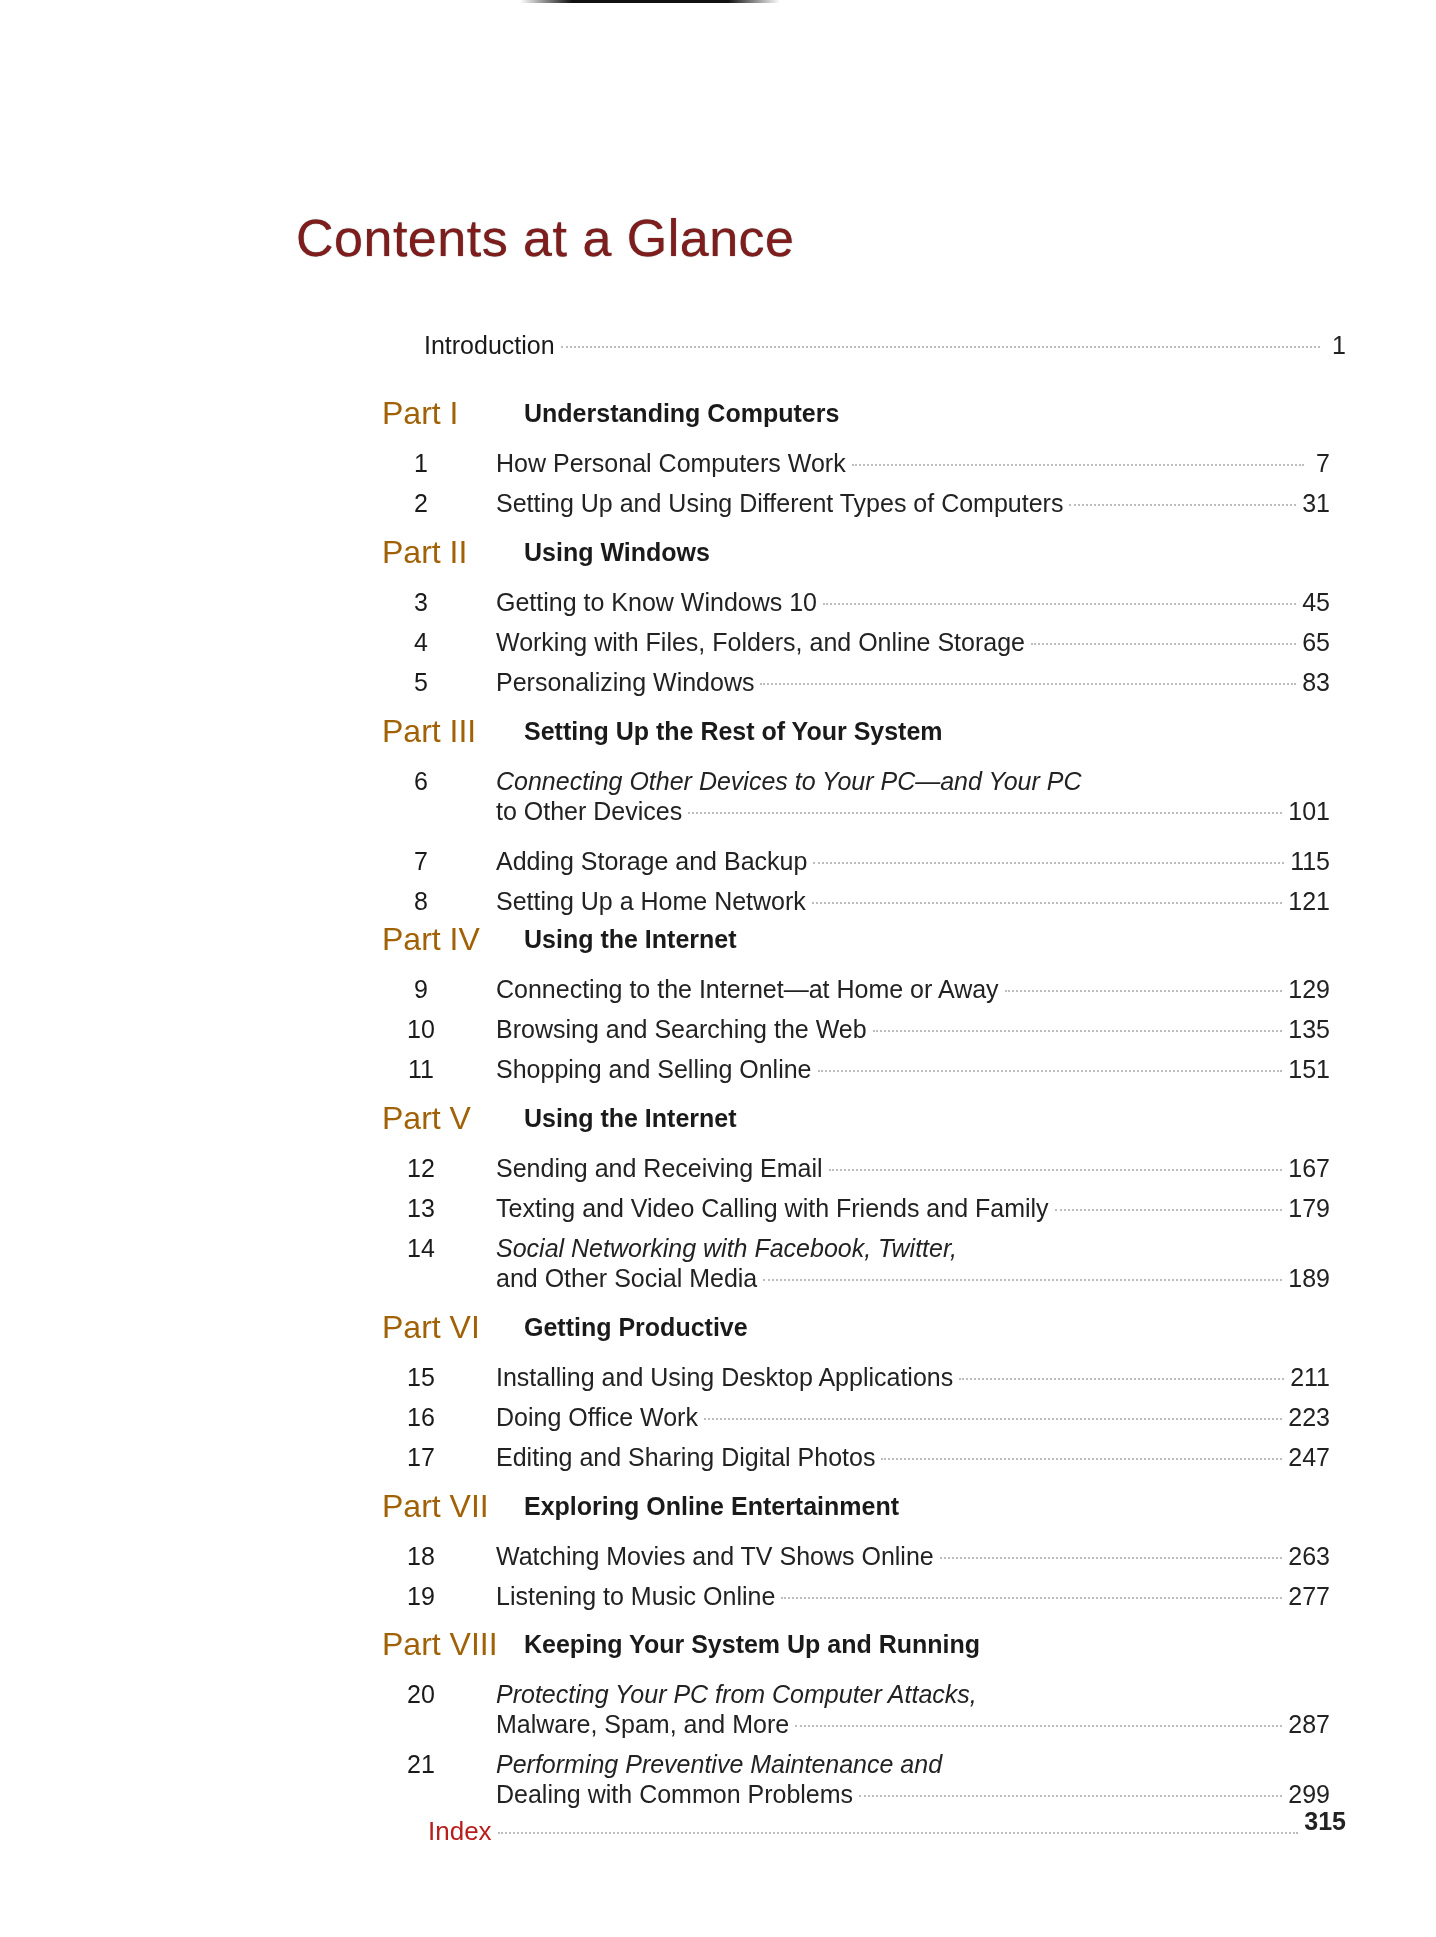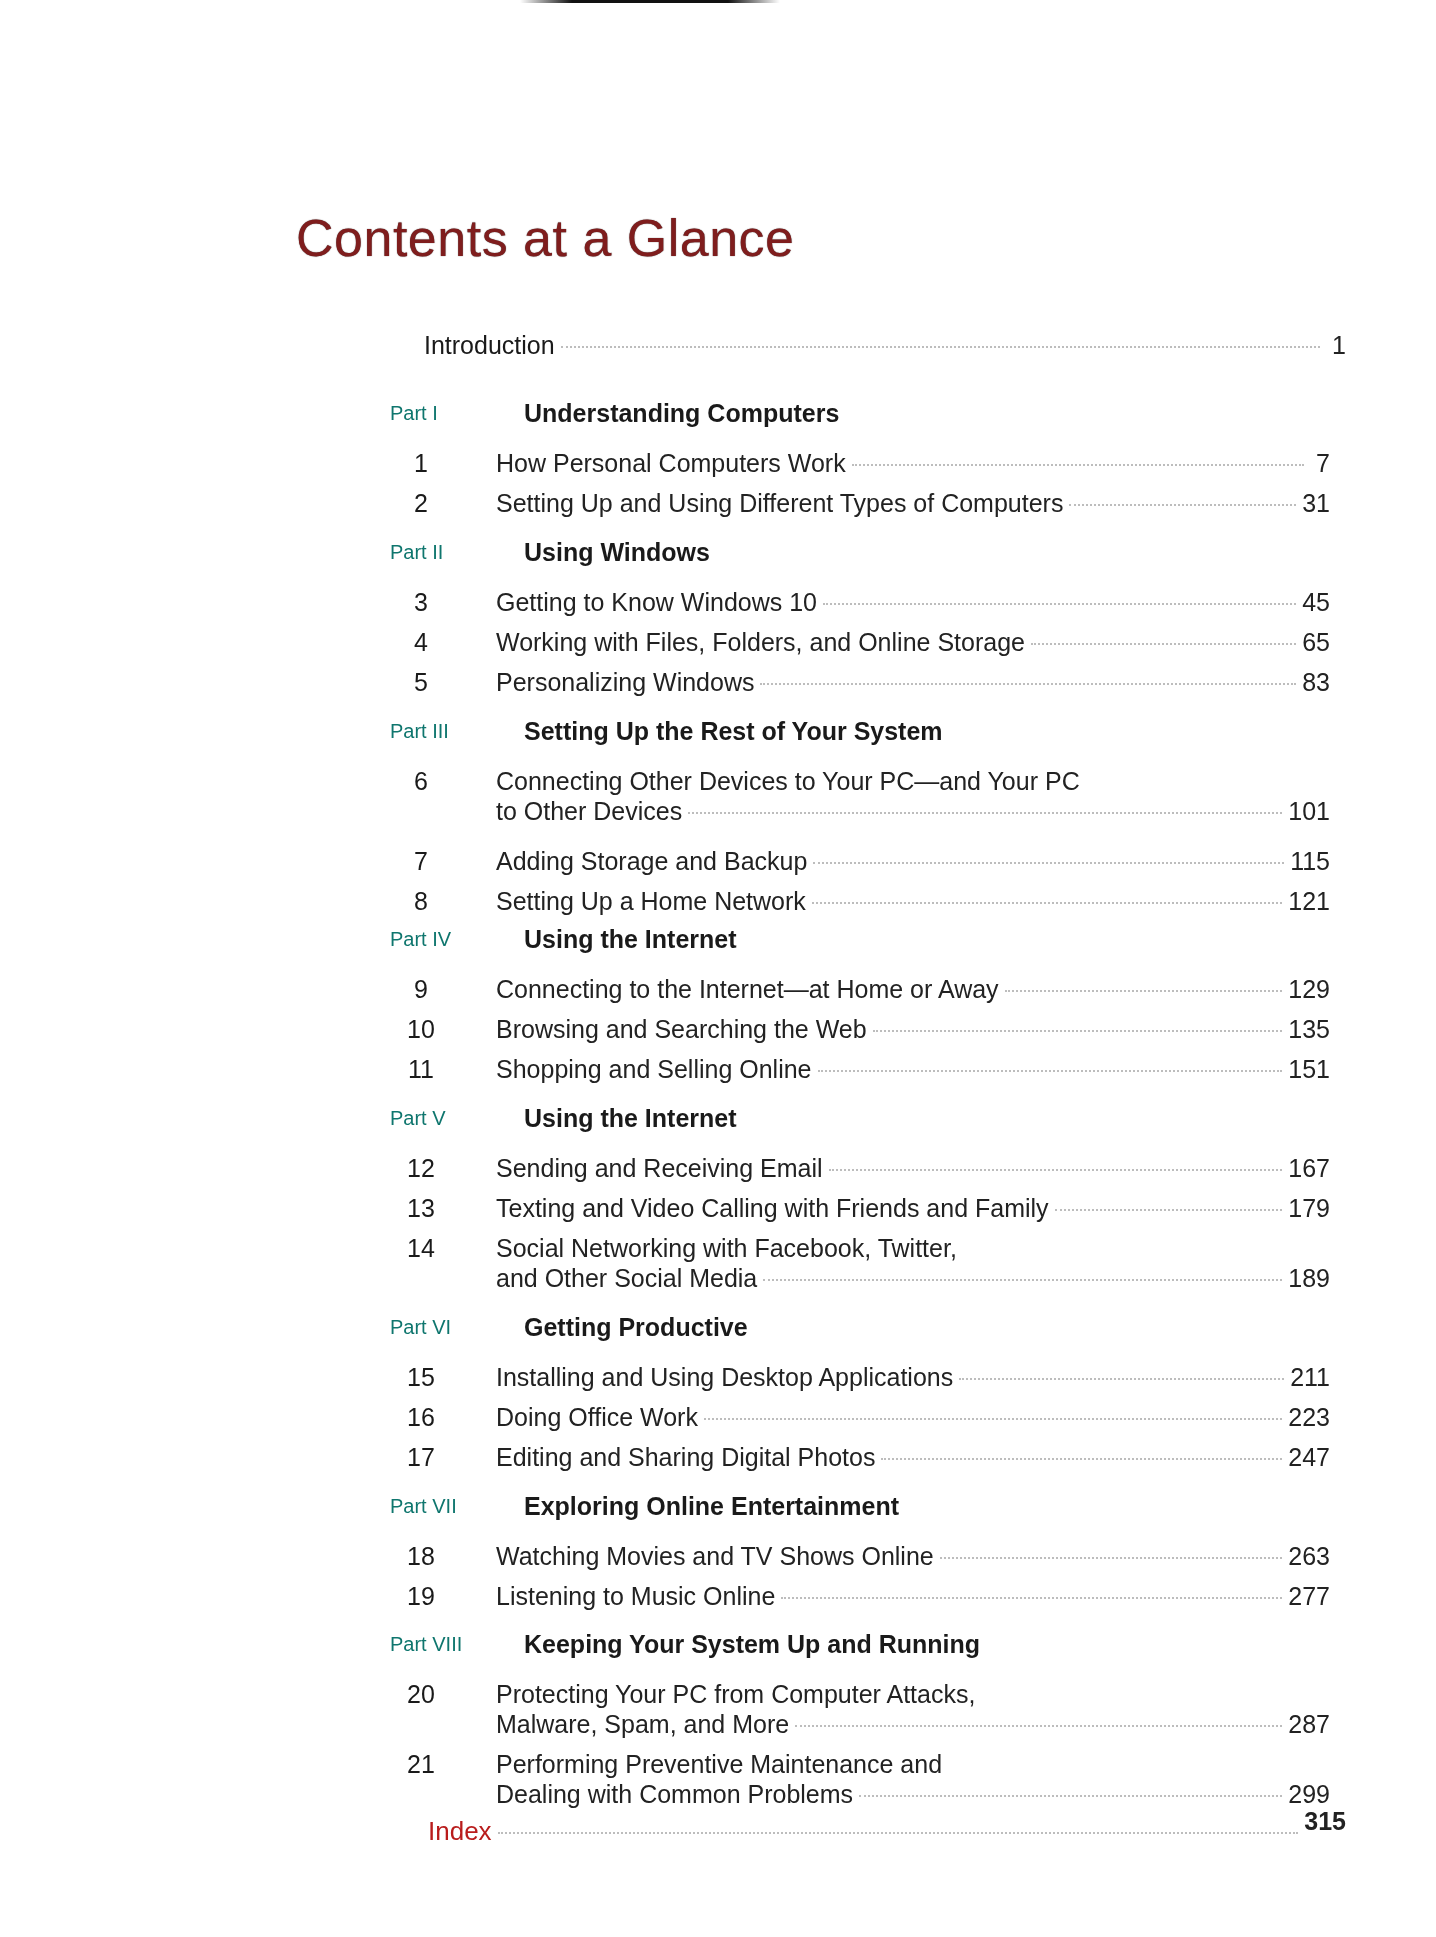--- a/index.html
+++ b/index.html
@@ -42,25 +42,25 @@
     }
     .row {
       position: absolute;
       left: 0;
       width: 968px;
       font-size: 24px;
       line-height: 30px;
     }
     .part-label {
       position: absolute;
-      left: 12px;
+      left: 4px;
       width: 110px;
       white-space: nowrap;
-      font-size: 20px;
-      color: #0f766e;
+      font-size: 32px;
+      color: #a16207;
     }
     .part-title {
       position: absolute;
       left: 118px;
       font-weight: bold;
       font-size: 25px;
       white-space: nowrap;
       color: #1a1a1a;
       margin-left: 28px;
     }
@@ -75,20 +75,21 @@
     .chap-body {
       position: absolute;
       left: 118px;
       right: 16px;
     }
     .chap-line1 {
       white-space: nowrap;
       font-size: 25px;
       color: #222;
       font-weight: 300;
+      font-style: italic;
     }
     .leader-line {
       display: flex;
       align-items: baseline;
       font-size: 25px;
       color: #222;
     }
     .leader-text {
       white-space: nowrap;
     }

